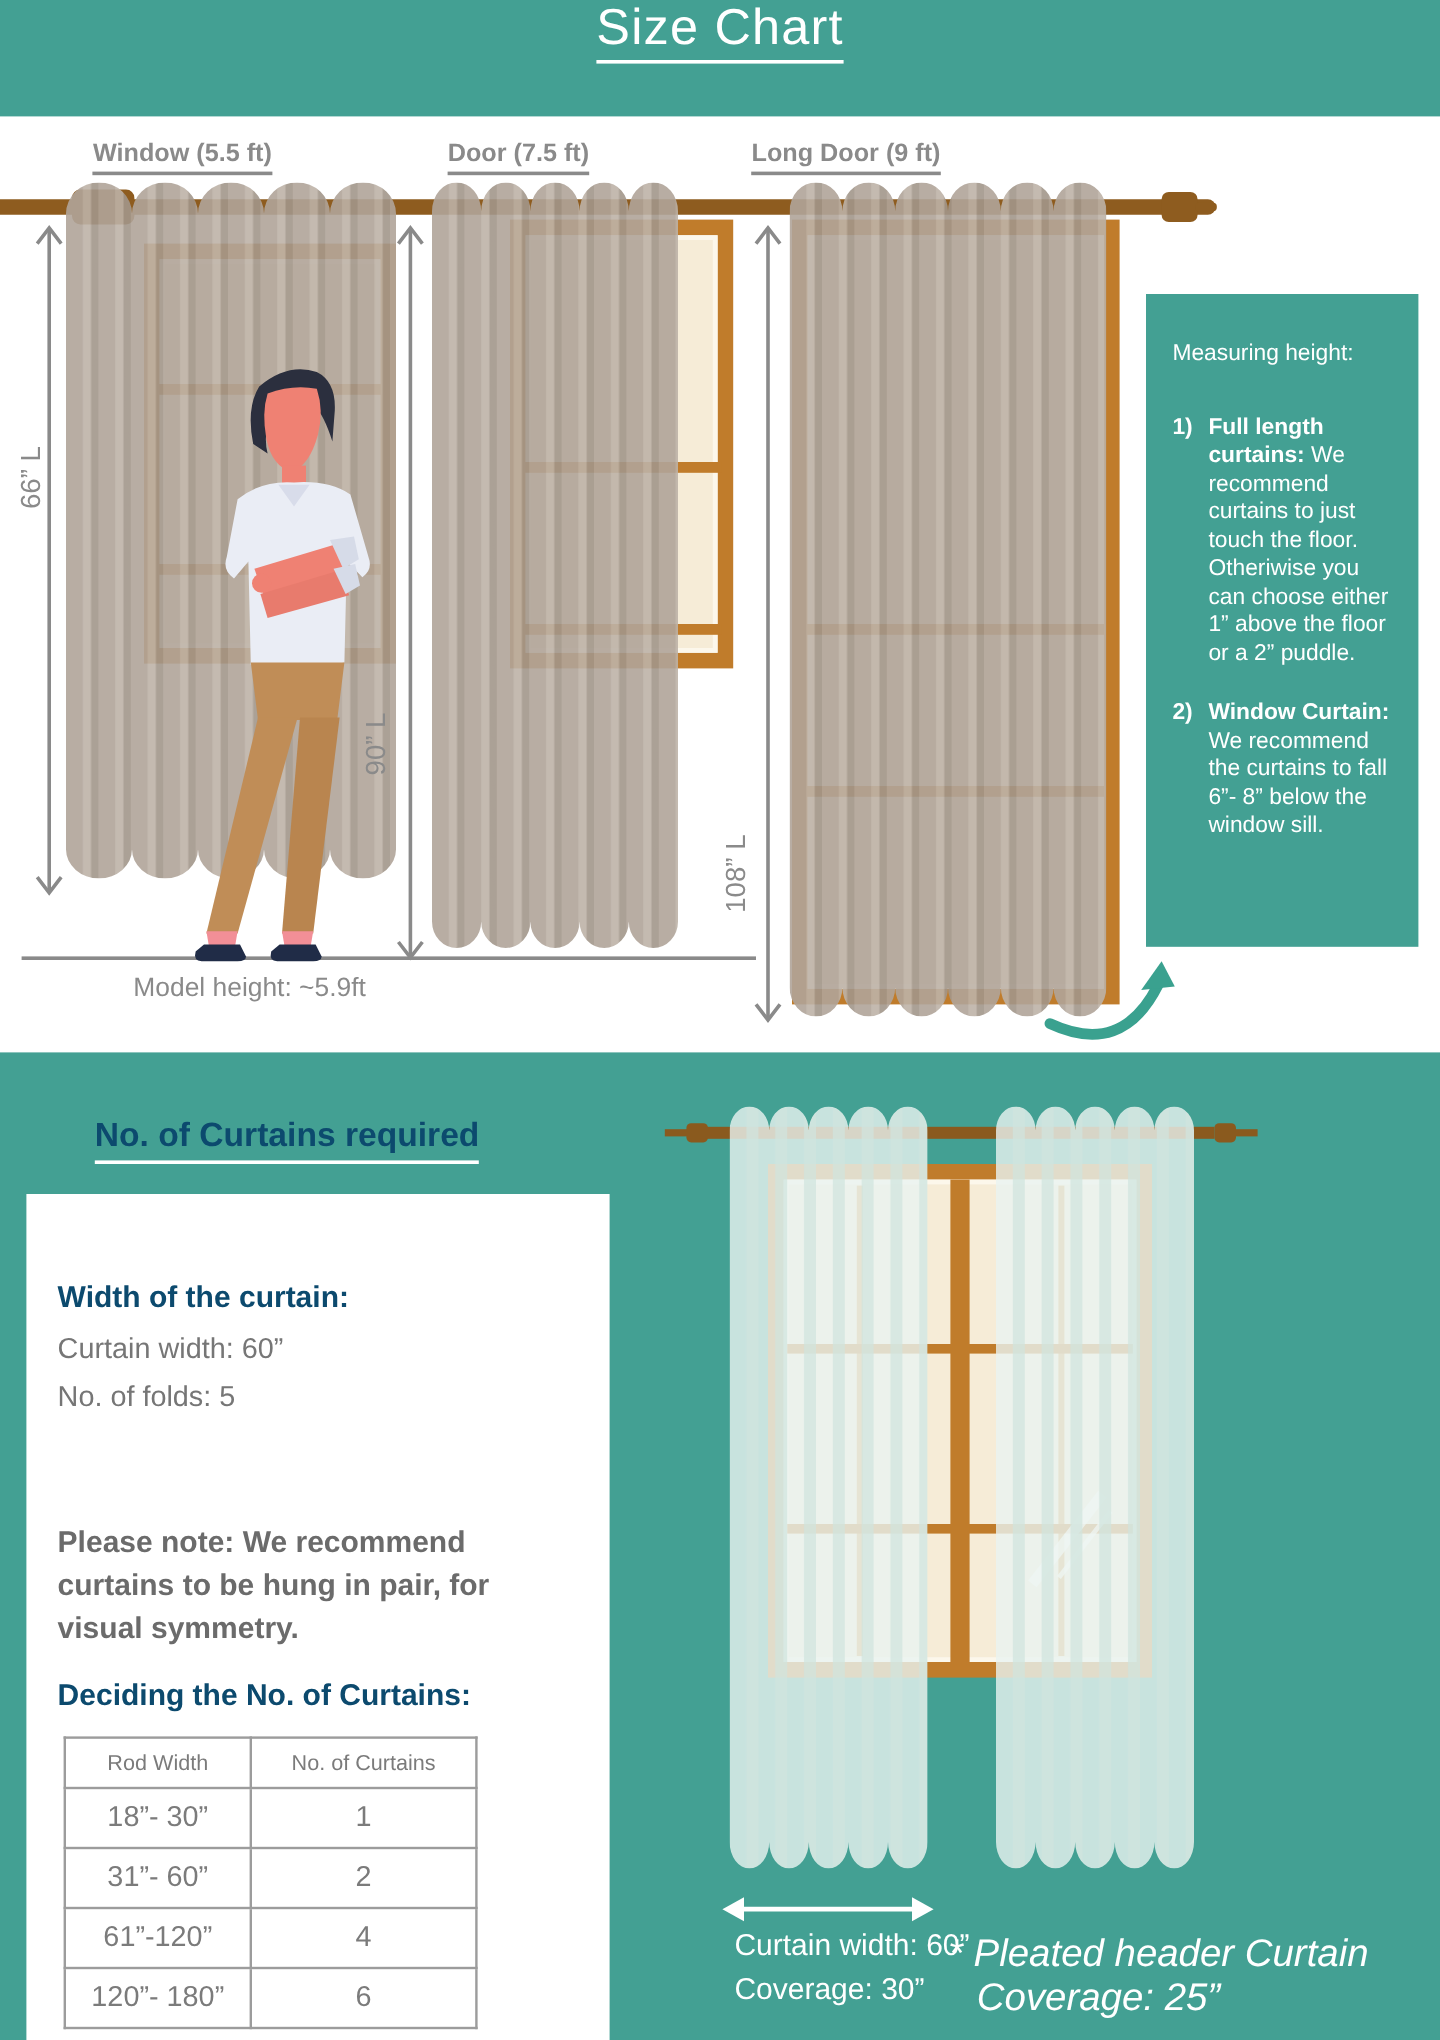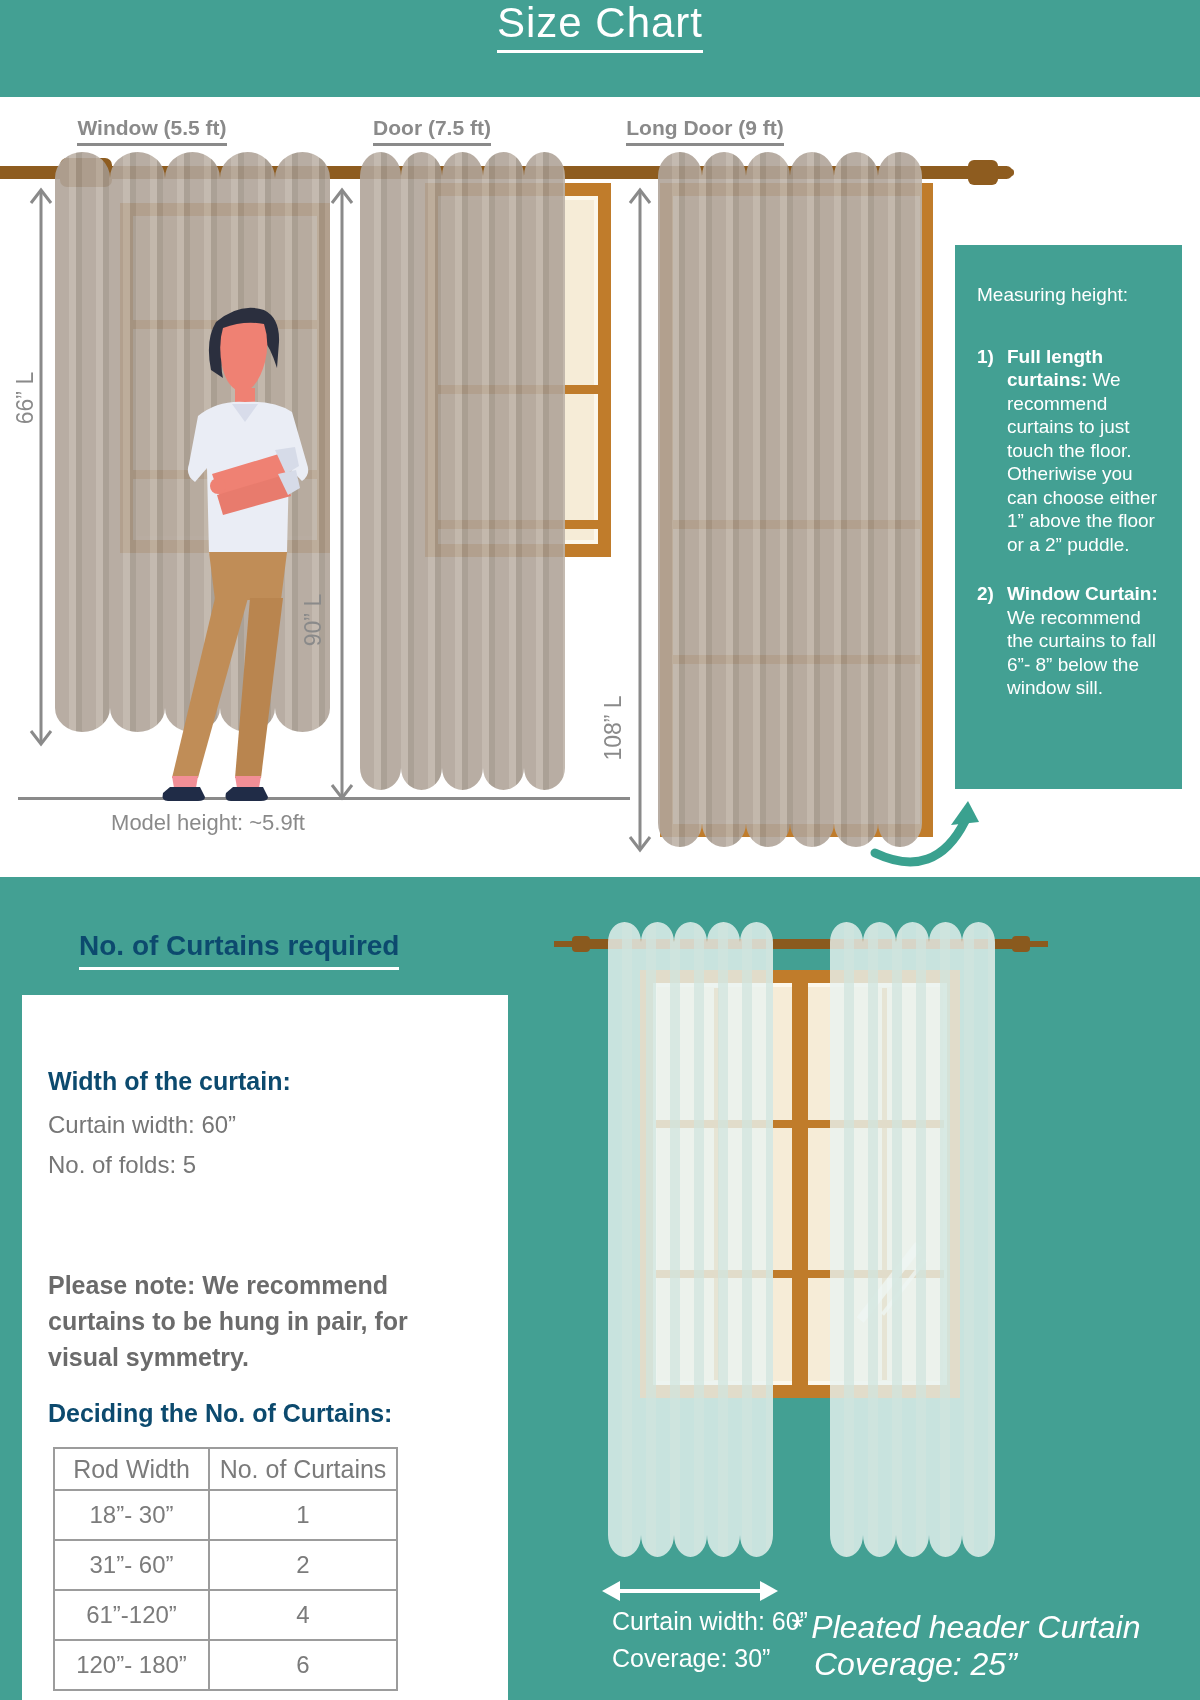--- a/index.html
+++ b/index.html
@@ -54,21 +54,21 @@
 
   .info-card{position:absolute;left:22px;top:995px;width:486px;height:705px;background:#ffffff;z-index:4;}
   .card-bold{position:absolute;left:26px;font-size:25px;font-weight:bold;color:#0c4a6e;}
   .card-line{position:absolute;left:26px;font-size:24px;color:#767676;}
   .pair-note{position:absolute;left:26px;top:272px;width:434px;font-size:25px;font-weight:bold;
              color:#6b6b6b;line-height:36px;}
 
   table.curtain-table{position:absolute;left:31px;top:452px;border-collapse:collapse;z-index:5;}
   table.curtain-table th, table.curtain-table td{border:2px solid #9c9c9c;color:#7b7b7b;
         font-weight:400;text-align:center;vertical-align:middle;font-family:"Liberation Sans",sans-serif;}
-  table.curtain-table th{width:151px;height:38px;font-size:25px;}
+  table.curtain-table th{width:151px;height:38px;font-size:18px;}
   table.curtain-table th+th{width:184px;}
   table.curtain-table td{height:46px;font-size:24px;margin-top:38px;}
 
   
   .bwin{position:absolute;left:640px;top:970px;width:320px;height:428px;background:#c07c2b;z-index:1;}
   .bwin .inner{position:absolute;left:13px;right:13px;top:13px;bottom:13px;background:#f6ecd7;
                border:4px solid #fcf7eb;box-sizing:border-box;}
   .bwin .vmid{position:absolute;left:152px;top:13px;bottom:13px;width:16px;background:#c07c2b;z-index:2;}
   .bwin .vthin{position:absolute;top:18px;bottom:18px;width:5px;background:#d9a75f;z-index:2;}
   .bwin .hdiv{position:absolute;left:16px;right:16px;height:8px;background:#c07c2b;z-index:2;}

